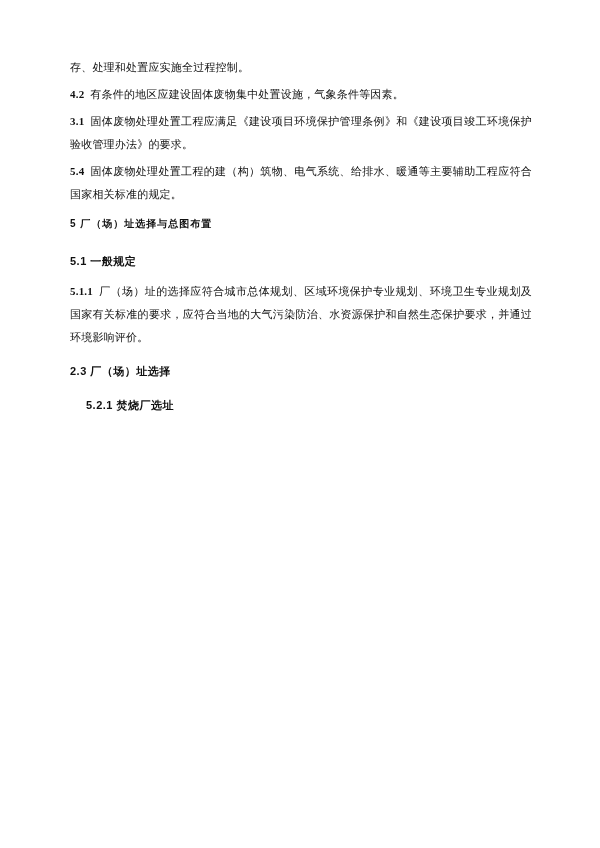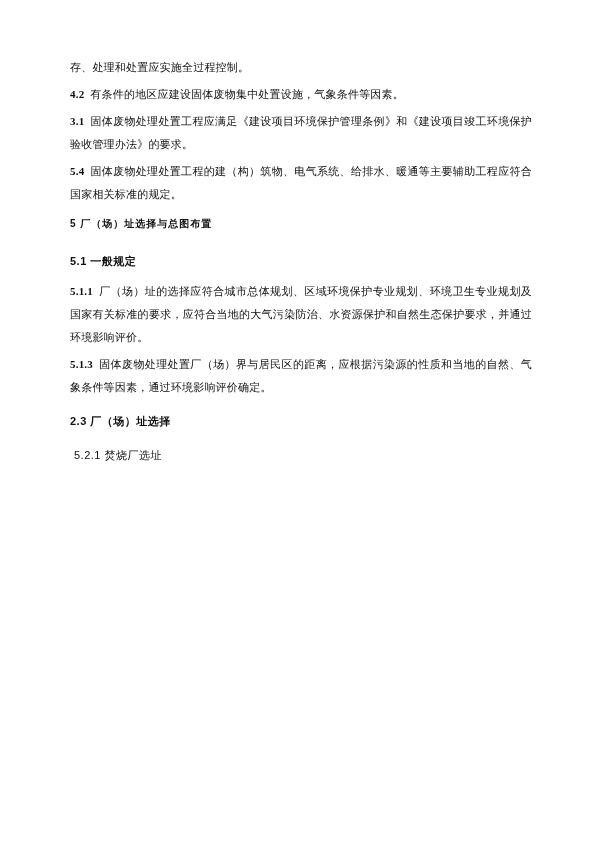--- a/index.html
+++ b/index.html
@@ -49,25 +49,25 @@
   .h2 {
     font-size: 11px;
     font-weight: bold;
     font-family: "Liberation Sans", "DejaVu Sans", sans-serif;
     line-height: 22px;
     letter-spacing: 0.5px;
     margin: 11px 0 8px 0;
   }
   .h3 {
     font-size: 11px;
-    font-weight: normal;
+    font-weight: bold;
     font-family: "Liberation Sans", "DejaVu Sans", sans-serif;
     line-height: 22px;
     letter-spacing: 0.5px;
-    margin: 12px 0 8px 4px;
+    margin: 12px 0 8px 16px;
   }
   .page-number {
     position: absolute;
     left: 0;
     top: 772px;
     width: 636px; 
     text-align: center;
     font-size: 11px;
     font-weight: bold;
     line-height: 14px;
@@ -79,18 +79,17 @@
 
 <div class="page">
   <div class="content">
       <p class="para"><span>存、处理和处置应实施全过程控制。</span></p>
       <p class="para"><span class="clause-num">4.2</span><span>有条件的地区应建设固体废物集中处置设施，气象条件等因素。</span></p>
       <p class="para"><span class="clause-num">3.1</span><span>固体废物处理处置工程应满足《建设项目环境保护管理条例》和《建设项目竣工环境保护验收管理办法》的要求。</span></p>
       <p class="para"><span class="clause-num">5.4</span><span>固体废物处理处置工程的建（构）筑物、电气系统、给排水、暖通等主要辅助工程应符合国家相关标准的规定。</span></p>
       <div class="h1">5 厂（场）址选择与总图布置</div>
       <div class="h2">5.1 一般规定</div>
       <p class="para"><span class="clause-num">5.1.1</span><span>厂（场）址的选择应符合城市总体规划、区域环境保护专业规划、环境卫生专业规划及国家有关标准的要求，应符合当地的大气污染防治、水资源保护和自然生态保护要求，并通过环境影响评价。</span></p>
-      <p class="para"><span class="clause-num">5.1.3</span><span>固体废物处理处置厂（场）界与居民区的距离，应根据污染源的性质和当地的自然、气象条件等因素，通过环境影响评价确定。</span></p>
       <div class="h2">2.3 厂（场）址选择</div>
       <div class="h3">5.2.1 焚烧厂选址</div>
     </div>
   <div class="page-number">4</div>
 </div>
 
 </body></html>

